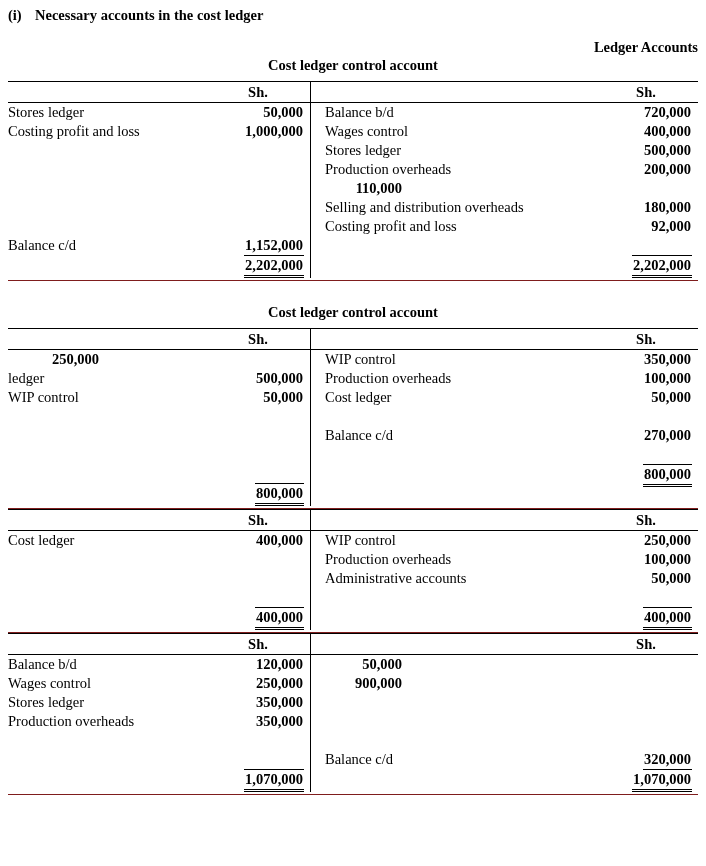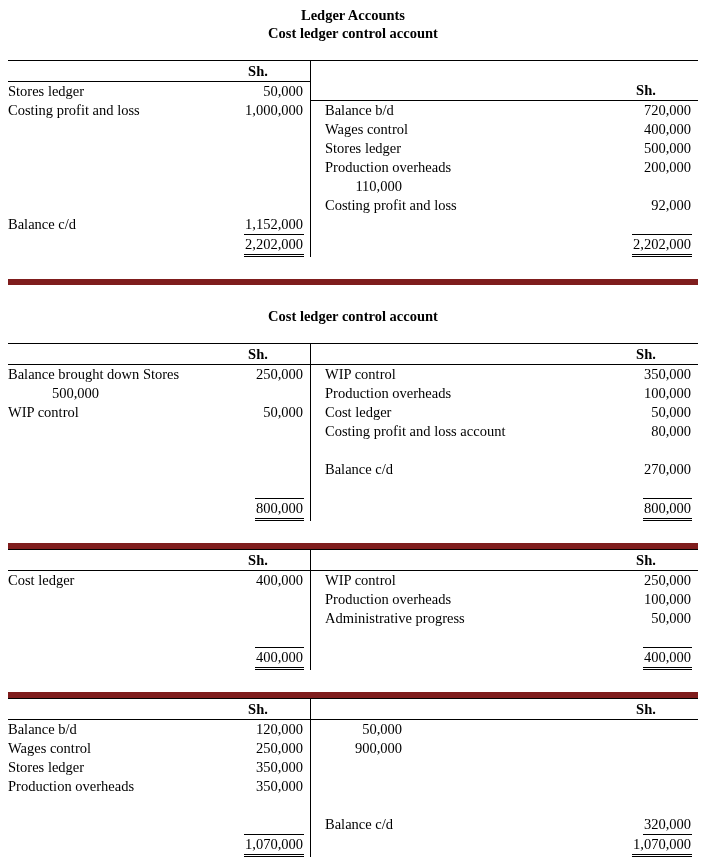--- a/index.html
+++ b/index.html
@@ -5,48 +5,50 @@
   html,body{margin:0;padding:0;background:#ffffff;}
   body{
     width:706px;height:866px;
     font-family:"Liberation Serif","DejaVu Serif",serif;
     font-size:14.5px;color:#000;
     -webkit-font-smoothing:antialiased;
   }
   .page{padding:6px 8px 0 8px;}
   .heading{font-weight:bold;line-height:19px;}
   .heading .hnum{display:inline-block;min-width:18px;margin-right:9px;}
-  .section-title{text-align:center;font-weight:bold;line-height:18px;}
-  .acct-title{text-align:center;font-weight:bold;line-height:18px;margin-bottom:18px;}
+  .section-title{text-align:right;font-weight:bold;margin-top:13px;line-height:18px;}
+  .acct-title{text-align:center;font-weight:bold;line-height:18px;margin-bottom:7px;}
   .account:not(:first-child) .acct-title{margin-top:22px;}
   .tbl{
     display:flex;
     border-top:1px solid #000;
-    border-bottom:6px solid #7f1d1d;
-    padding-bottom:22px;
-    align-items:flex-end;
+    border-bottom:1px solid #7f1d1d;
+    padding-bottom:2px;
   }
   .side{box-sizing:border-box;}
   .side.left{width:303px;border-right:1px solid #000;}
   .side.right{width:387px;}
   .row{display:flex;min-height:19px;line-height:19px;}
   .row.hdr{min-height:20px;line-height:20px;border-bottom:1px solid #000;font-weight:bold;}
   .d{flex:1;overflow:hidden;white-space:nowrap;}
   .side.right .d{padding-left:14px;}
   .a{width:92px;text-align:right;padding-right:6px;box-sizing:content-box;}
   .row.hdr .a{text-align:center;}
-  .amt{display:inline-block;padding:0 1px;}
+  .amt{display:inline-block;padding:0 1px;font-weight:bold;}
   .amt.u{border-bottom:1px solid #000;}
   .amt.uu{border-bottom:3px double #000;}
   .amt.ol{border-top:1px solid #000;}
 </style>
 </head>
 <body>
 
 <div class="page">
+  <div class="heading">
+    <span class="hnum">(i)</span><span class="htxt">Necessary accounts in the cost ledger</span>
+  </div>
   <div class="section-title">Ledger Accounts</div>
   <div id="accounts">
       <div class="account">
         <div class="acct-title">Cost ledger control account</div>
         <div class="tbl">
           <div class="side left">
             <div class="row hdr">
               <span class="d"></span>
               <span class="a">Sh.</span>
             </div>
@@ -105,20 +107,24 @@
               <span class="a"><span class="amt">500,000</span></span>
             </div>
             <div class="row">
               <span class="d">Production overheads</span>
               <span class="a"><span class="amt">200,000</span></span>
             </div>
             <div class="row">
               <span class="a"><span class="amt">110,000</span></span>
             </div>
             <div class="row">
+              <span class="d">Selling and distribution overheads</span>
+              <span class="a"><span class="amt">180,000</span></span>
+            </div>
+            <div class="row">
               <span class="d">Costing profit and loss</span>
               <span class="a"><span class="amt">92,000</span></span>
             </div>
             <div class="row">
               <span class="d"></span>
               <span class="a"></span>
             </div>
             <div class="row">
               <span class="d"></span>
               <span class="a"><span class="amt ol uu">2,202,000</span></span>
@@ -128,24 +134,24 @@
       </div>
       <div class="account">
         <div class="acct-title">Cost ledger control account</div>
         <div class="tbl">
           <div class="side left">
             <div class="row hdr">
               <span class="d"></span>
               <span class="a">Sh.</span>
             </div>
             <div class="row">
-              <span class="d">Balance brought down Stores</span>
               <span class="a"><span class="amt">250,000</span></span>
             </div>
             <div class="row">
+              <span class="d">ledger</span>
               <span class="a"><span class="amt">500,000</span></span>
             </div>
             <div class="row">
               <span class="d">WIP control</span>
               <span class="a"><span class="amt">50,000</span></span>
             </div>
             <div class="row">
               <span class="d"></span>
               <span class="a"></span>
             </div>
@@ -175,24 +181,20 @@
               <span class="d">WIP control</span>
               <span class="a"><span class="amt">350,000</span></span>
             </div>
             <div class="row">
               <span class="d">Production overheads</span>
               <span class="a"><span class="amt">100,000</span></span>
             </div>
             <div class="row">
               <span class="d">Cost ledger</span>
               <span class="a"><span class="amt">50,000</span></span>
-            </div>
-            <div class="row">
-              <span class="d">Costing profit and loss account</span>
-              <span class="a"><span class="amt">80,000</span></span>
             </div>
             <div class="row">
               <span class="d"></span>
               <span class="a"></span>
             </div>
             <div class="row">
               <span class="d">Balance c/d</span>
               <span class="a"><span class="amt">270,000</span></span>
             </div>
             <div class="row">
@@ -241,21 +243,21 @@
             </div>
             <div class="row">
               <span class="d">WIP control</span>
               <span class="a"><span class="amt">250,000</span></span>
             </div>
             <div class="row">
               <span class="d">Production overheads</span>
               <span class="a"><span class="amt">100,000</span></span>
             </div>
             <div class="row">
-              <span class="d">Administrative progress</span>
+              <span class="d">Administrative accounts</span>
               <span class="a"><span class="amt">50,000</span></span>
             </div>
             <div class="row">
               <span class="d"></span>
               <span class="a"></span>
             </div>
             <div class="row">
               <span class="d"></span>
               <span class="a"><span class="amt ol uu">400,000</span></span>
             </div>

